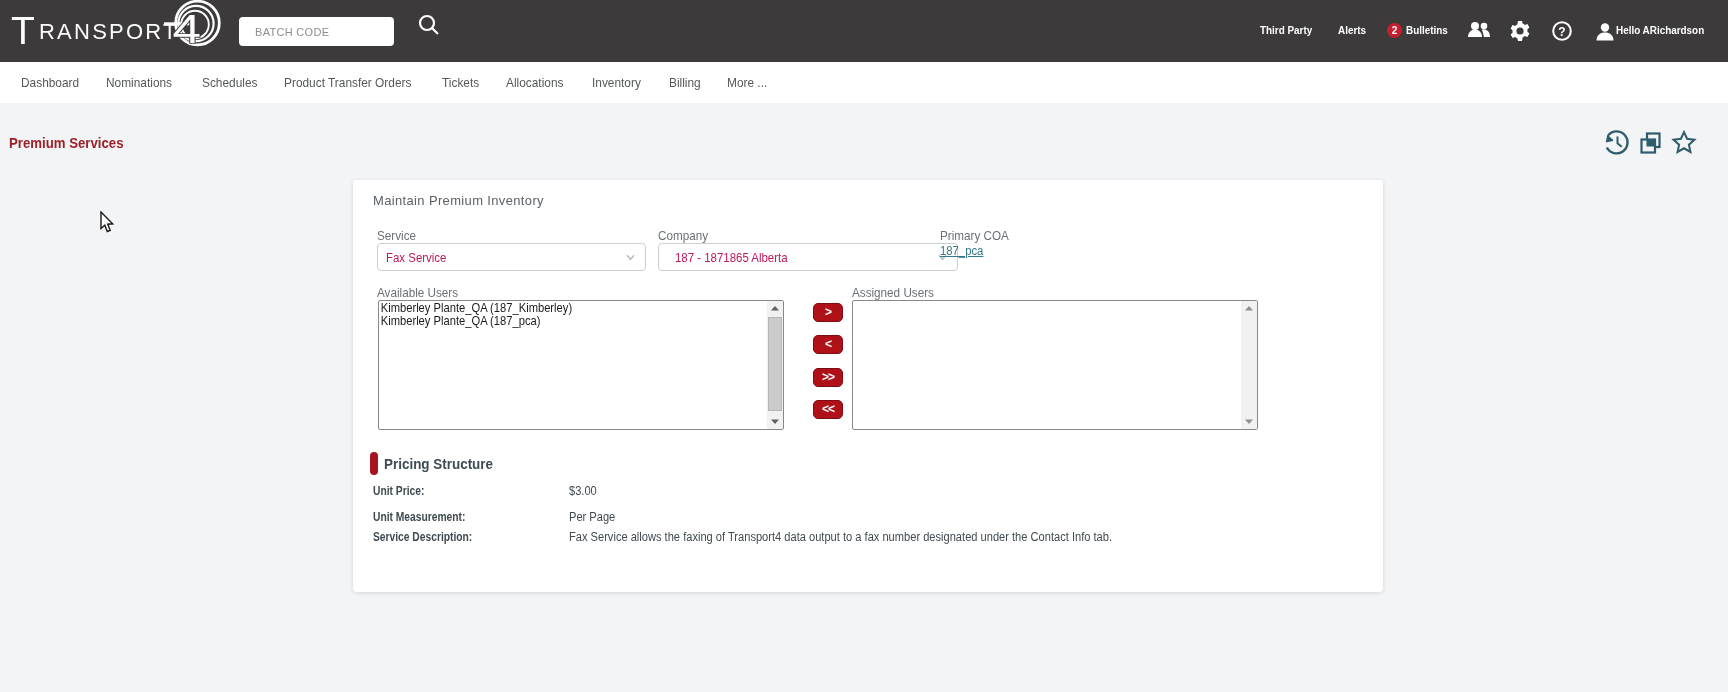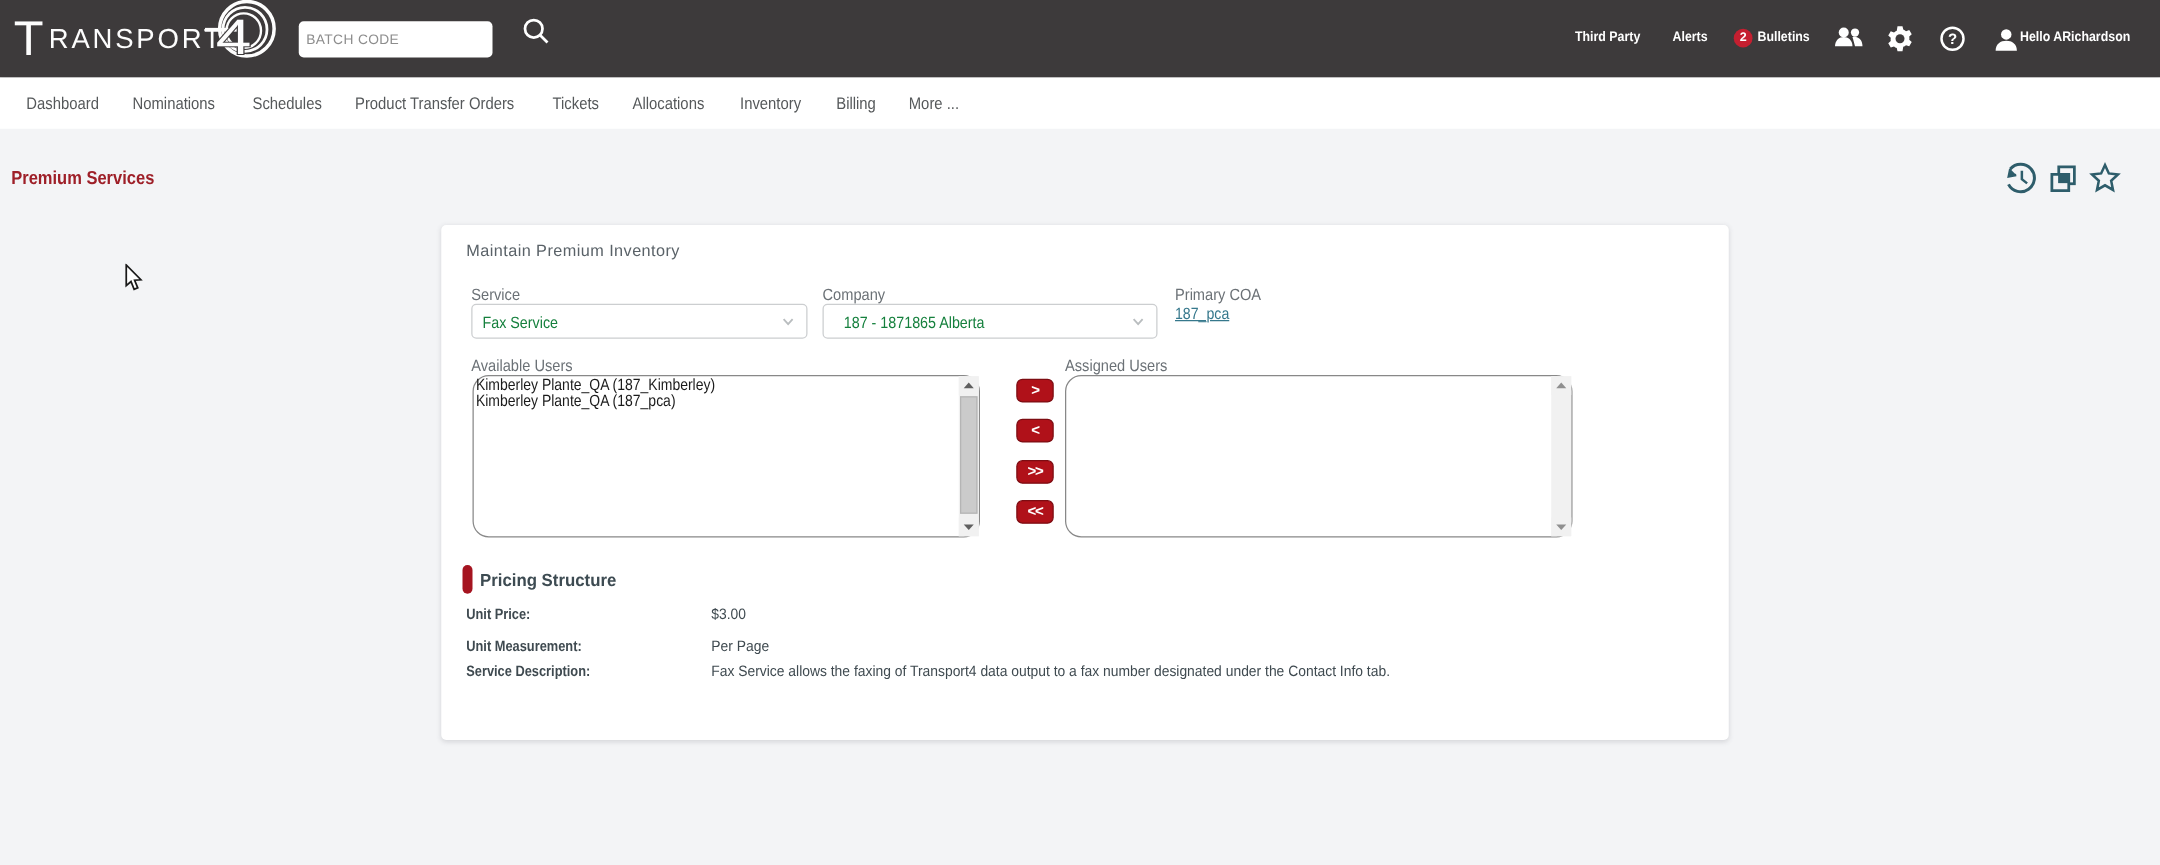--- a/index.html
+++ b/index.html
@@ -1,41 +1,41 @@
 <!DOCTYPE html>
 <html><head>
 <meta charset="utf-8">
 <style>
 * { margin:0; padding:0; box-sizing:border-box; }
 html,body { width:1728px; height:692px; overflow:hidden; }
 body { font-family:"Liberation Sans", sans-serif; background:#f3f4f6; position:relative; }
 
 
 .hdr { position:absolute; left:0; top:0; width:1728px; height:62px; background:#3d3a3b; box-shadow:0 2px 4px rgba(0,0,0,.25); }
-.batch { position:absolute; left:239px; top:17px; width:155px; height:29px; background:#fff; border:none; border-radius:4px; font-size:11px; color:#8d8d8d; padding-left:6px; letter-spacing:0.3px; font-family:"Liberation Sans",sans-serif; }
+.batch { position:absolute; left:239px; top:17px; width:155px; height:29px; background:#fff; border:none; border-radius:4px; font-size:11px; color:#8d8d8d; padding-left:16px; letter-spacing:0.3px; font-family:"Liberation Sans",sans-serif; }
 .hitem { position:absolute; color:#fff; font-weight:bold; font-size:11px; top:24px; white-space:nowrap; transform:scaleX(.9); transform-origin:0 0; }
 .badge2 { position:absolute; left:1387px; top:23px; width:15px; height:15px; background:#c51f30; border-radius:50%; color:#fff; font-size:10px; font-weight:bold; text-align:center; line-height:15px; }
 
 
 .nav { position:absolute; left:0; top:62px; width:1728px; height:41px; background:#fff; }
 .nav a { position:absolute; top:0; line-height:41px; font-size:13.5px; transform:scaleX(.88); transform-origin:0 50%; color:#55585a; text-decoration:none; white-space:nowrap; }
 
 
 .ptitle { position:absolute; left:9px; top:134px; font-size:15px; font-weight:bold; color:#9e1f28; transform:scaleX(.88); transform-origin:0 0; }
 
 
 .card { position:absolute; left:353px; top:180px; width:1030px; height:412px; background:#fff; border-radius:4px; box-shadow:0 1px 4px rgba(80,80,90,.18); }
 .h2 { position:absolute; left:20px; top:13px; font-size:13px; color:#5a6268; letter-spacing:0.35px; }
 .lbl { position:absolute; font-size:13px; color:#6b7176; white-space:nowrap; transform:scaleX(.9); transform-origin:0 0; }
-.sel { position:absolute; top:63px; height:28px; background:#fff; border:1px solid #ccced0; border-radius:4px; font-size:13px; color:#15803d; line-height:27px; padding-left:8px; }
+.sel { position:absolute; top:63px; height:28px; background:#fff; border:1px solid #ccced0; border-radius:4px; font-size:13px; color:#be185d; line-height:27px; padding-left:8px; }
 .sel .st { display:inline-block; transform:scaleX(.88); transform-origin:0 50%; }
 .sel .chev { position:absolute; right:10px; top:9px; width:9px; height:9px; }
 .coalink { position:absolute; left:587px; top:63px; font-size:13px; color:#36788c; text-decoration:underline; transform:scaleX(.87); transform-origin:0 0; }
 
-.listbox { position:absolute; top:120px; height:130px; background:#fff; border:1px solid #888; border-radius:13px; }
+.listbox { position:absolute; top:120px; height:130px; background:#fff; border:1px solid #888; border-radius:2px; }
 .litem { font-size:13px; color:#1b1b1b; line-height:13.3px; padding:0 0 0 2px; margin-top:0; white-space:nowrap; transform:scaleX(.86); transform-origin:0 0; }
 .sbar { position:absolute; right:0; top:0; width:16px; height:100%; background:#f1f1f1; }
 .sarr { position:absolute; left:0; width:16px; height:15px; background:#f1f1f1; }
 .thumb { position:absolute; left:1px; width:14px; background:#cbcbcb; border:1px solid #b5b5b5; }
 
 .xferbtn { position:absolute; left:813px; width:30px; height:19px; background:#b01119; border:1px solid #7d0c12; border-radius:5px; color:#fff; font-size:12px; font-weight:bold; text-align:center; line-height:16px; letter-spacing:-1px; }
 
 .pricebar { position:absolute; left:17px; top:272px; width:8px; height:23px; background:#a51420; border-radius:4px; }
 .ph3 { position:absolute; left:31px; top:276px; font-size:14px; font-weight:bold; color:#3d4b52; transform:scaleX(.96); transform-origin:0 0; }
 .prow-l { position:absolute; left:20px; font-size:12px; font-weight:bold; color:#3f4a50; transform:scaleX(.855); transform-origin:0 0; }
@@ -125,21 +125,21 @@
 
 <div class="card">
   <div class="h2">Maintain Premium Inventory</div>
   <div class="lbl" style="left:24px;top:48px;">Service</div>
   <div class="sel" style="left:24px;width:269px;"><span class="st">Fax Service</span>
     <svg class="chev" viewBox="0 0 10 10">
         <path d="M1 2.5 L5 7 L9 2.5" fill="none" stroke="#b9bdbf" stroke-width="1.6"></path>
       </svg>
   </div>
   <div class="lbl" style="left:305px;top:48px;">Company</div>
-  <div class="sel" style="left:305px;width:268px;padding-left:16px;"><span class="st">187 - 1871865 Alberta</span>
+  <div class="sel" style="left:305px;width:300px;padding-left:16px;"><span class="st">187 - 1871865 Alberta</span>
     <svg class="chev" viewBox="0 0 10 10">
         <path d="M1 2.5 L5 7 L9 2.5" fill="none" stroke="#b9bdbf" stroke-width="1.6"></path>
       </svg>
   </div>
   <div class="lbl" style="left:587px;top:48px;">Primary COA</div>
   <a class="coalink">187_pca</a>
 
   <div class="lbl" style="left:24px;top:104.5px;">Available Users</div>
   <div class="lbl" style="left:499px;top:104.5px;">Assigned Users</div>
 

